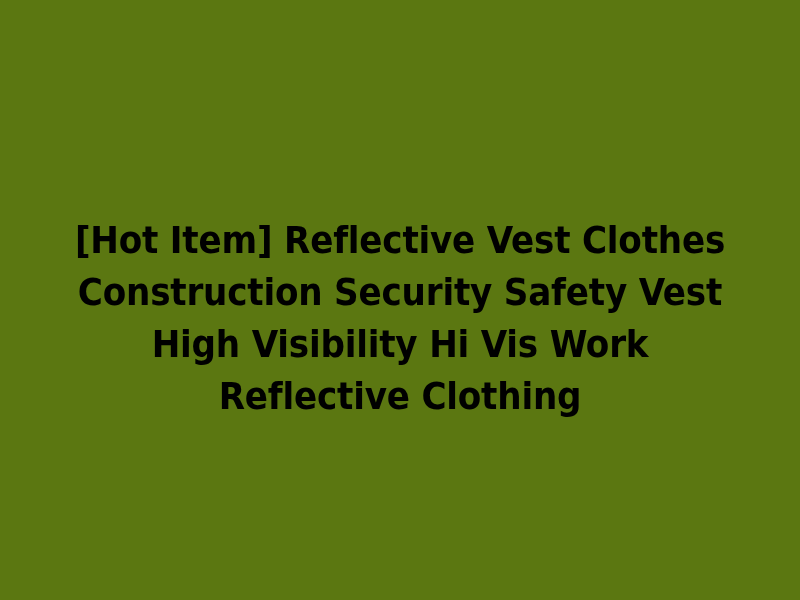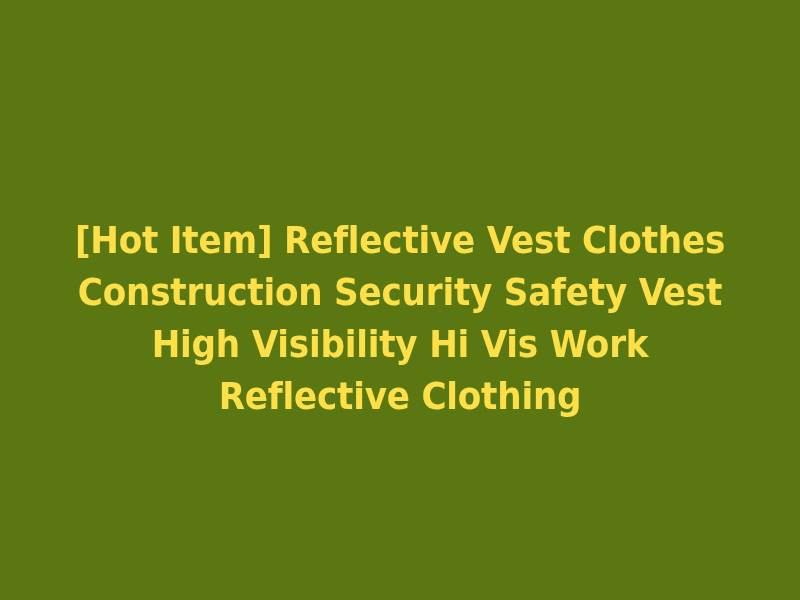--- a/index.html
+++ b/index.html
@@ -47,17 +47,17 @@
     word-wrap: break-word;
   }
 </style>
 </head>
 <body>
 
 <div id="placeholder-card" style="background: rgb(91, 119, 17);">
 
   <div id="title-block">
 
-    <h1 id="product-title" style="color: #fde047; margin-top: 36px;">[Hot Item] Reflective Vest Clothes Construction Security Safety Vest High Visibility Hi Vis Work Reflective Clothing</h1>
+    <h1 id="product-title" style="color: #000000; margin-top: 36px;">[Hot Item] Reflective Vest Clothes Construction Security Safety Vest High Visibility Hi Vis Work Reflective Clothing</h1>
 
   </div>
 
 </div>
 
 </body></html>

